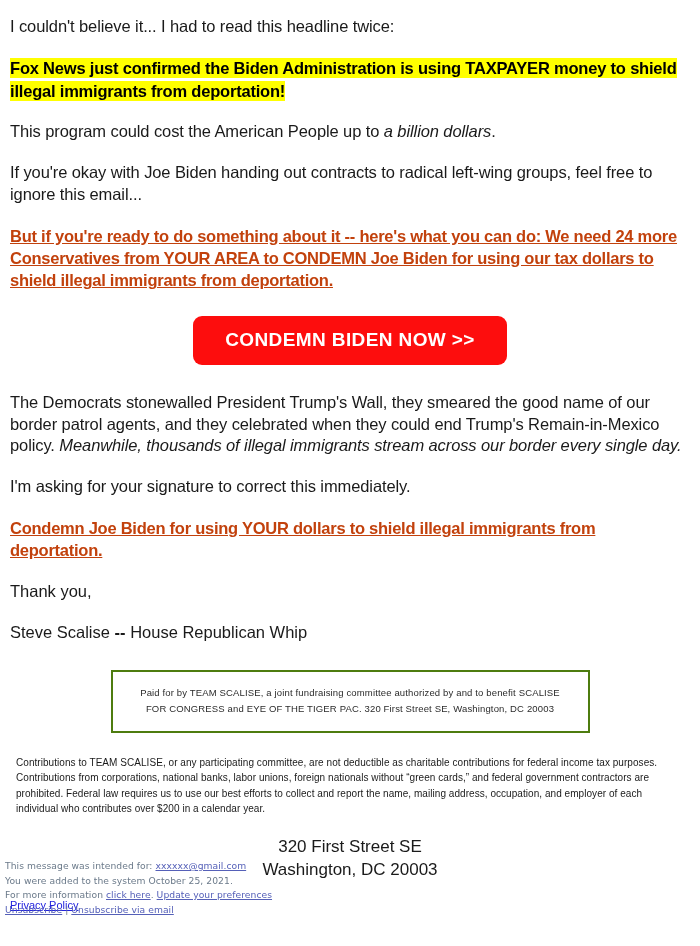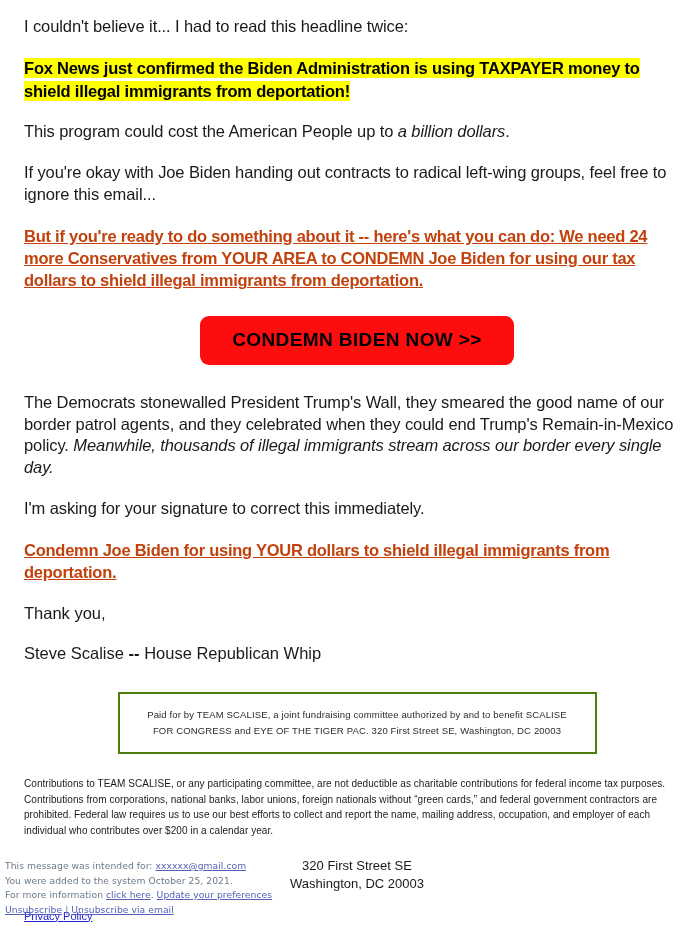--- a/index.html
+++ b/index.html
@@ -10,21 +10,21 @@
   body {
     width: 700px;
     height: 946px;
     position: relative;
     font-family: "Liberation Sans", sans-serif;
     color: #000000;
     overflow: hidden;
   }
 
   .email-body {
-    padding: 16px 10px 0 24px;
+    padding: 16px 10px 0 10px;
     box-sizing: border-box;
   }
 
   p.body-text {
     margin: 0 0 19px 0;
     font-size: 16.5px;
     line-height: 1.32;
     color: #1a1a1a;
     letter-spacing: -0.1px;
   }
@@ -58,21 +58,21 @@
     cursor: pointer;
   }
 
   .cta-button-wrap {
     text-align: center;
     margin: 24px 0 27px 0;
   }
   .cta-button {
     display: inline-block;
     background: #fd0d0d;
-    color: #000000;
+    color: #ffffff;
     font-weight: bold;
     font-size: 19px;
     letter-spacing: 0.4px;
     padding: 13px 32px 14px 32px;
     border: none;
     border-radius: 9px;
     text-decoration: none;
     cursor: pointer;
     min-width: 236px;
     font-family: "Liberation Sans", sans-serif;
@@ -105,21 +105,21 @@
     width: 668px;
     font-size: 10px;
     line-height: 1.55;
     color: #1a1a1a;
     letter-spacing: 0.05px;
   }
 
   .address-block {
     margin: 19px auto 0 auto;
     text-align: center;
-    font-size: 13px;
+    font-size: 17px;
     line-height: 1.35;
     color: #1a1a1a;
   }
 
   .privacy-wrap {
     margin: 17px auto 0 auto;
     font-size: 11px;
   }
   .privacy-link {
     color: #2222dd;

